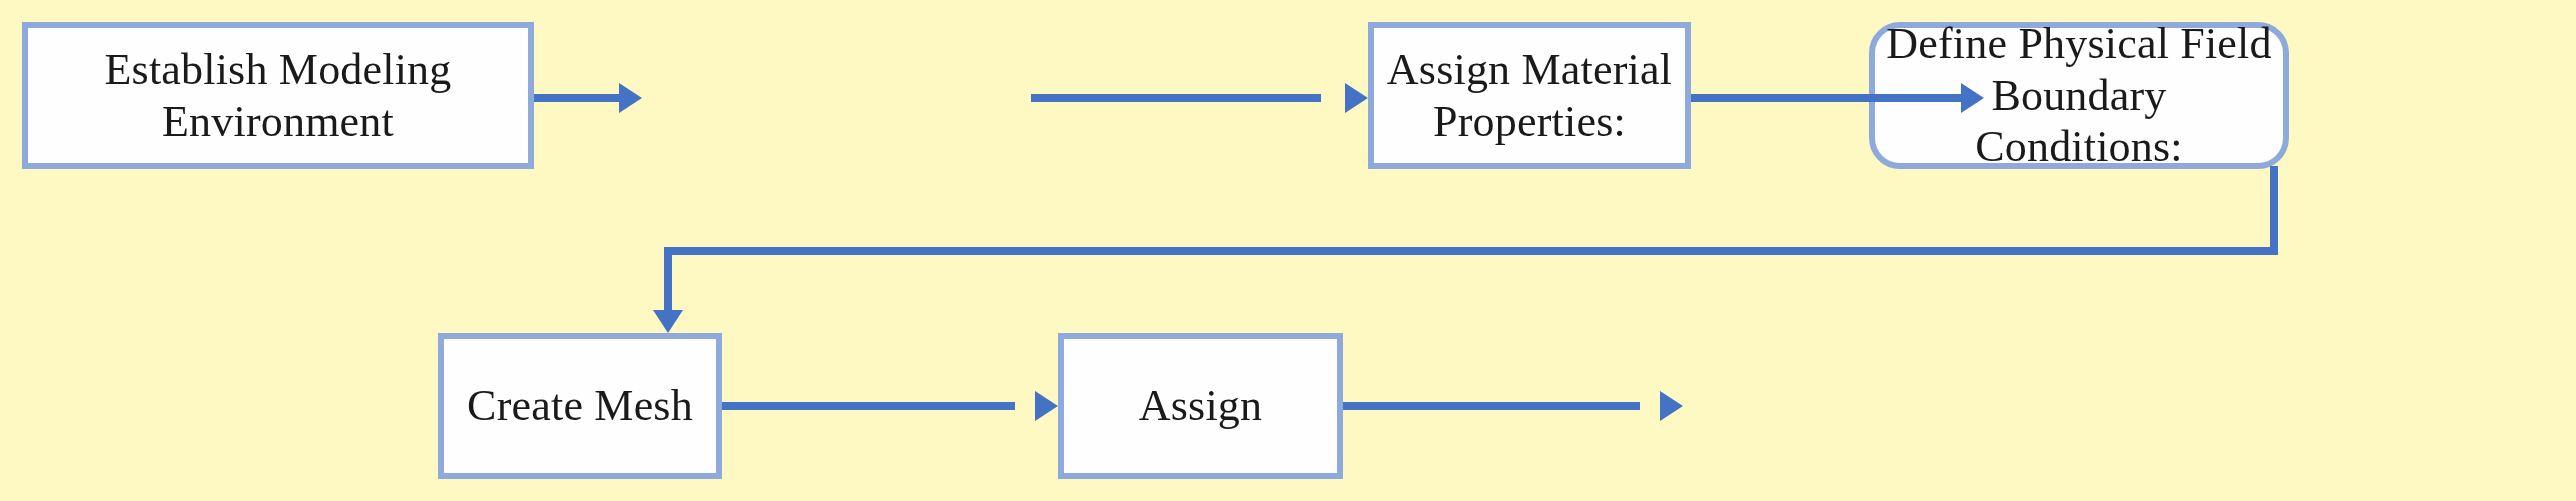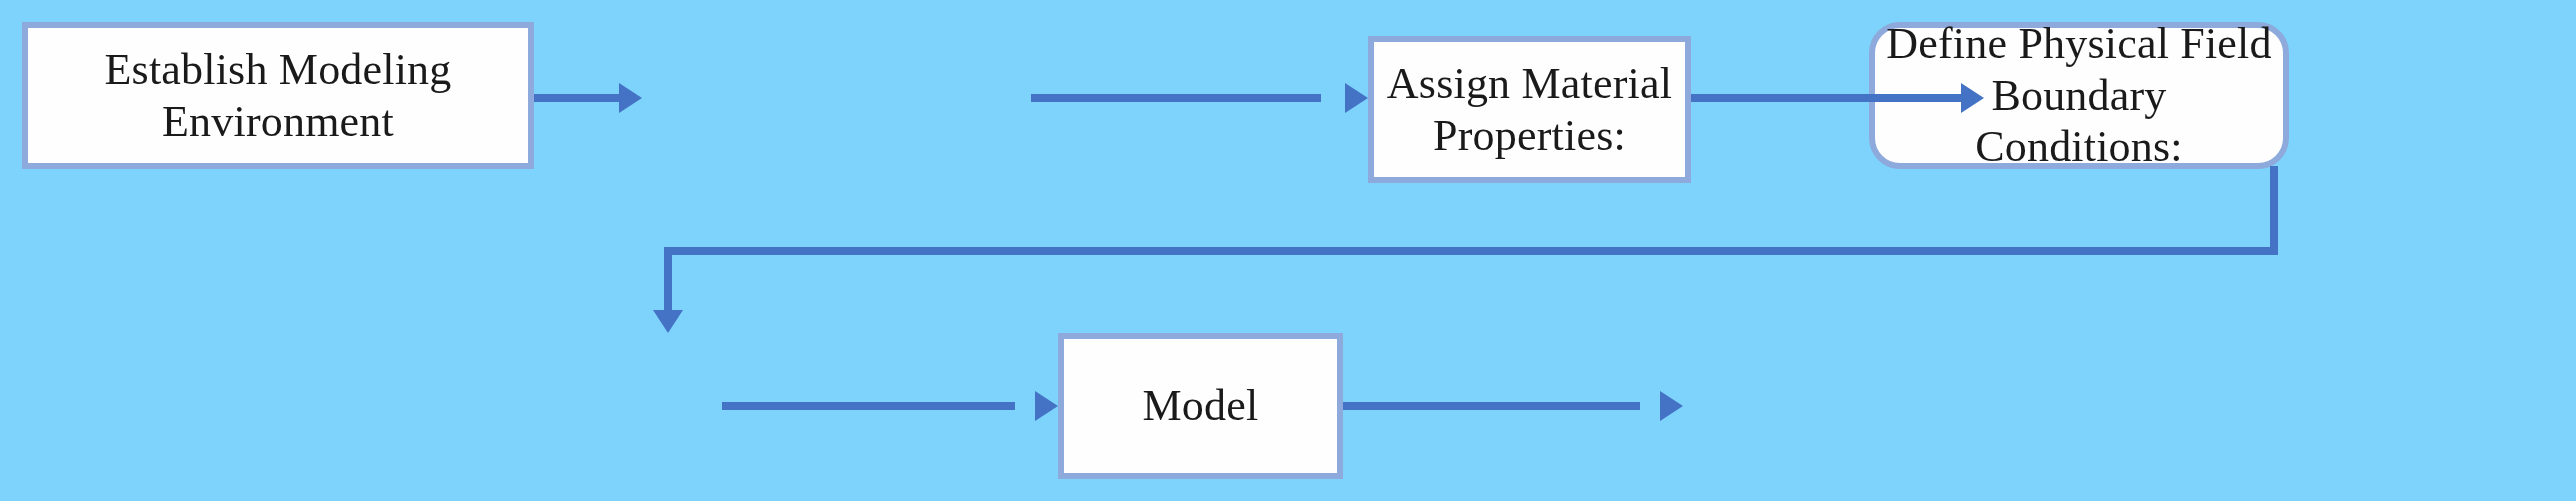--- a/index.html
+++ b/index.html
@@ -4,21 +4,21 @@
 <style>
   html, body {
     margin: 0;
     padding: 0;
     background: #ffffff;
   }
   #canvas {
     position: relative;
     width: 2576px;
     height: 502px;
-    background: #7dd3fc;
+    background: #fef9c3;
     overflow: hidden;
     font-family: "Liberation Serif", "DejaVu Serif", serif;
   }
   .node {
     position: absolute;
     box-sizing: border-box;
     border: 6.1px solid #8EA9DB;
     background: #FEFEFE;
     display: flex;
     align-items: center;
@@ -61,33 +61,36 @@
 <body>
 
 <div id="canvas">
 
   <div class="node" style="left:22px; top:22px; width:512px; height:147px;">
     <span class="label">Establish Modeling
 Environment</span>
   </div>
 
 
-  <div class="node" style="left:1368px; top:36px; width:323px; height:147px;">
+  <div class="node" style="left:1368px; top:22px; width:323px; height:147px;">
     <span class="label">Assign Material
 Properties:</span>
   </div>
 
   <div class="node" style="left:1869px; top:22px; width:420px; height:147px;border-radius:31px;">
     <span class="label">Define Physical Field
 Boundary Conditions:</span>
   </div>
 
+  <div class="node" style="left:438px; top:333px; width:284px; height:146px;">
+    <span class="label">Create Mesh</span>
+  </div>
 
   <div class="node" style="left:1058px; top:333px; width:285px; height:146px;">
-    <span class="label">Model</span>
+    <span class="label">Assign</span>
   </div>
 
 
   <div class="conn h" style="left:534px; top:94px; width:87px;"></div>
   <div class="arrowhead-right" style="left:619px; top:83px;"></div>
 
   <div class="conn h" style="left:1031px; top:94px; width:290px;"></div>
   <div class="arrowhead-right" style="left:1345px; top:83px;"></div>
 
   <div class="conn h" style="left:1691px; top:94px; width:271px;"></div>

